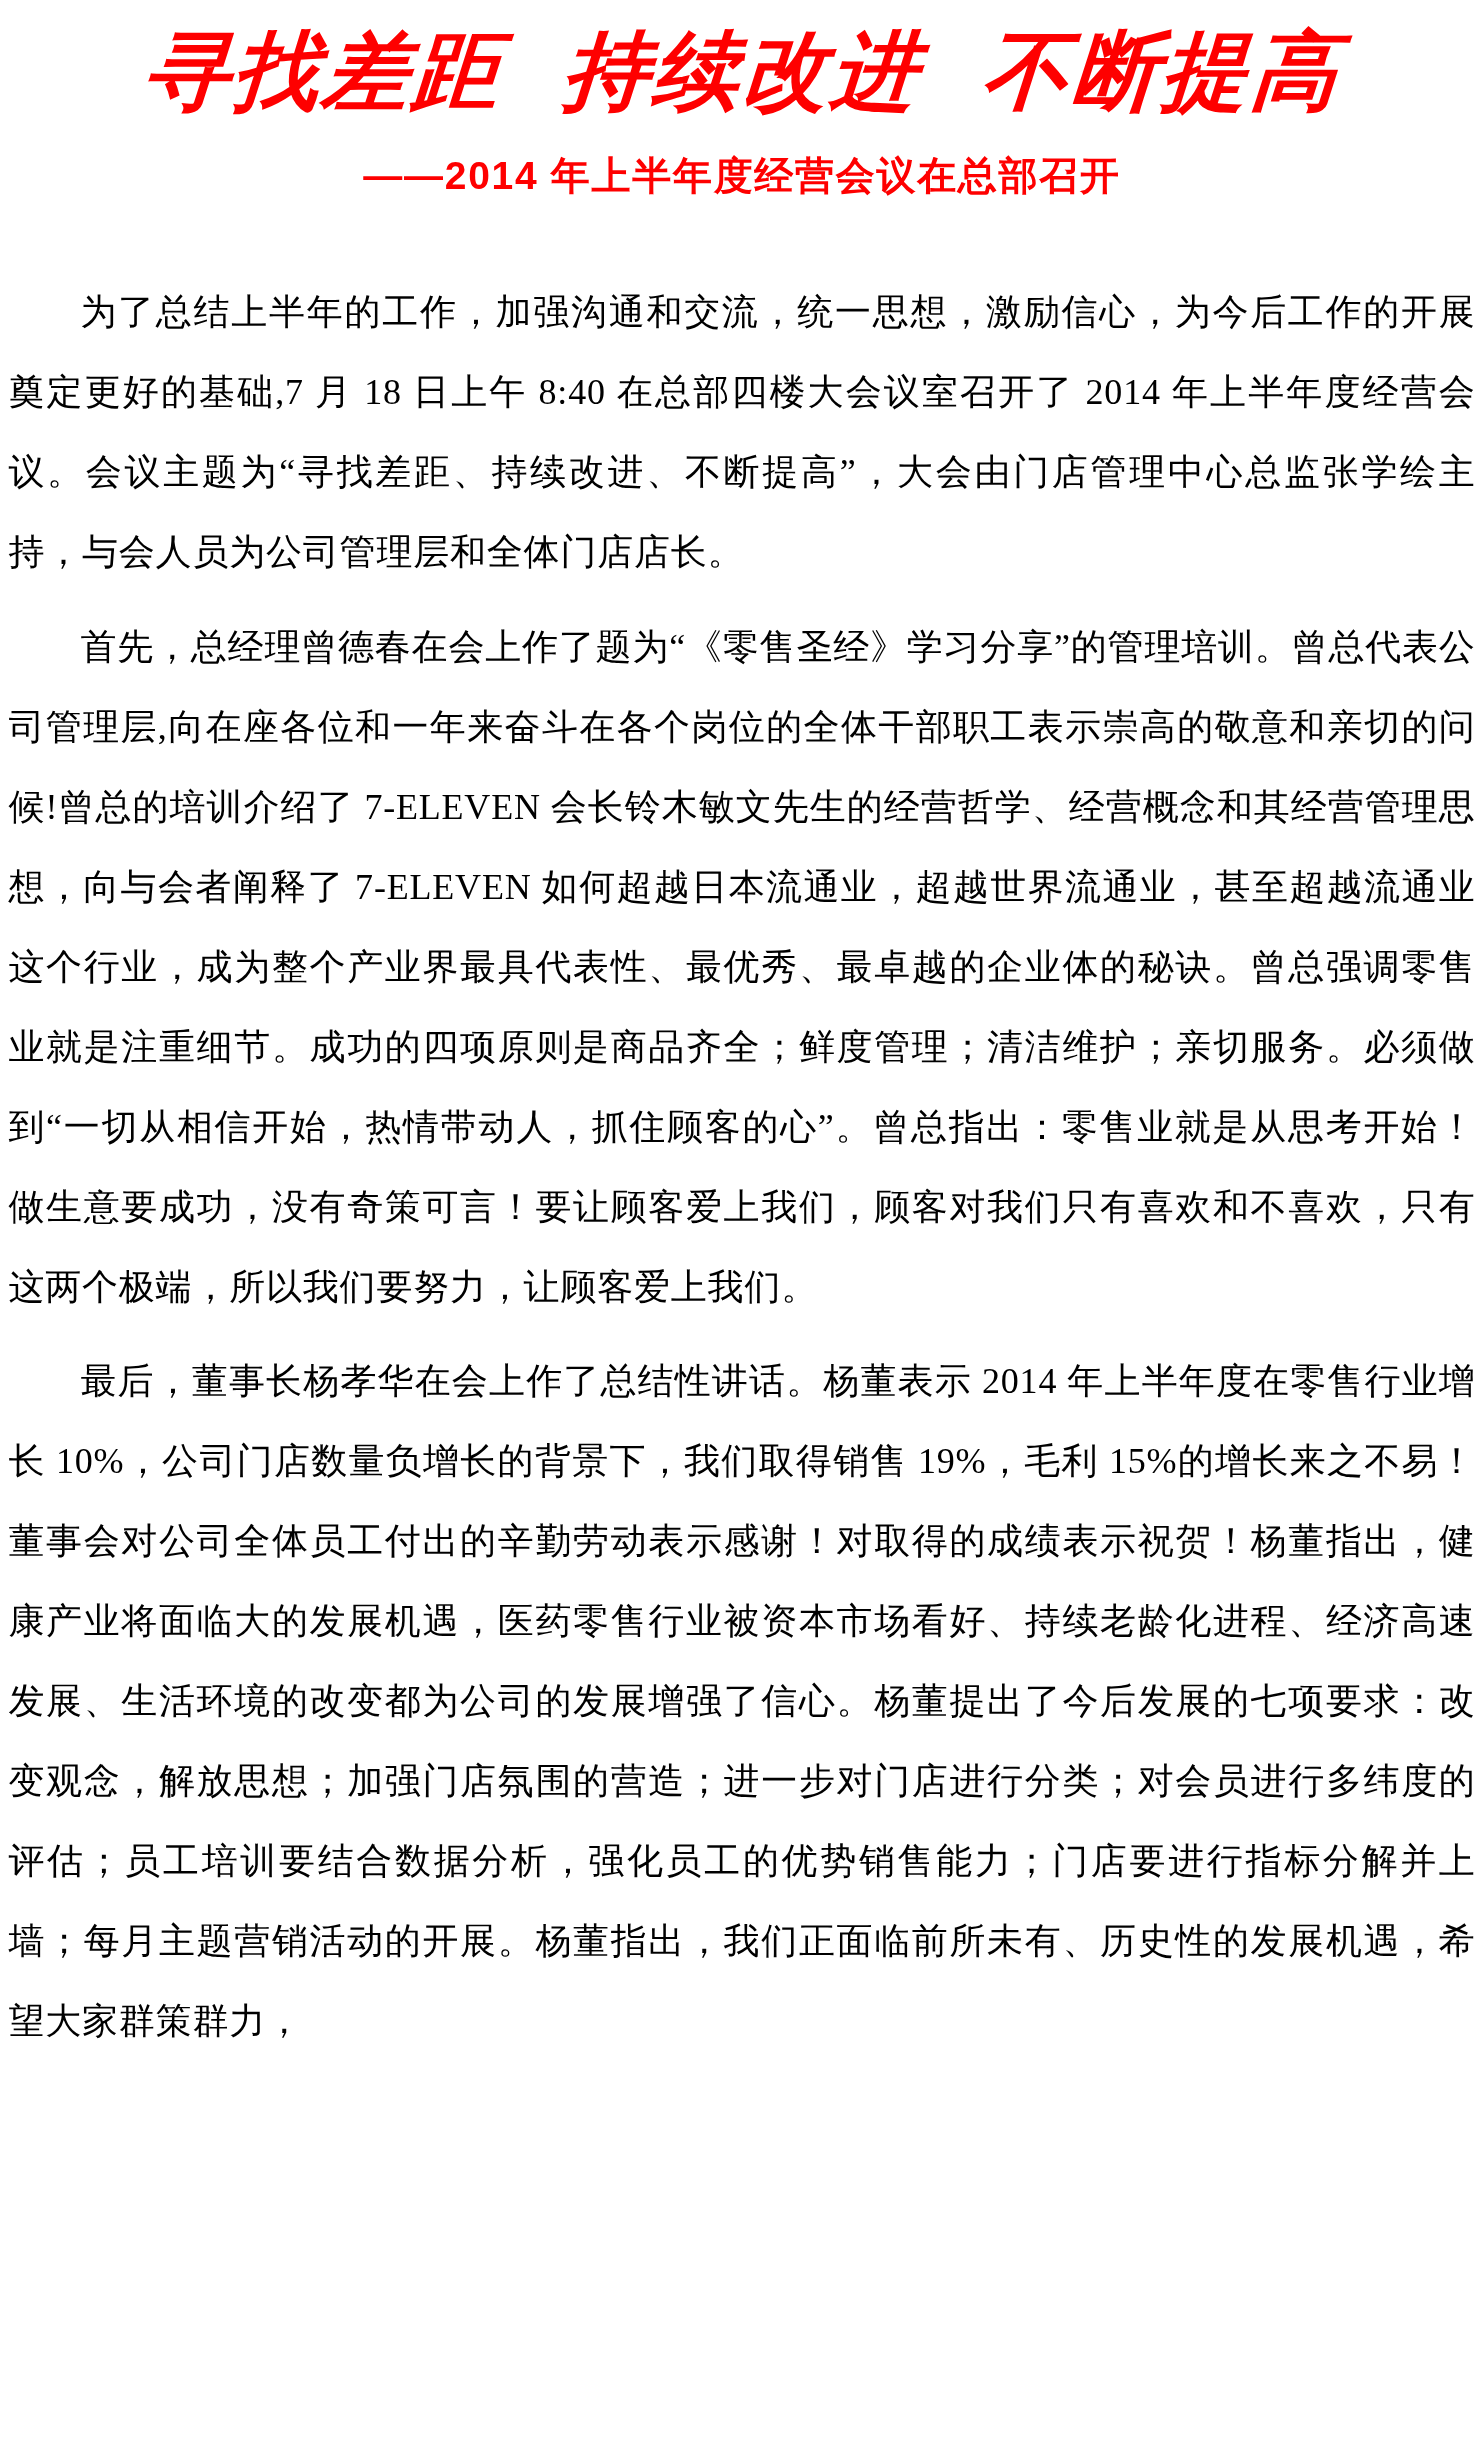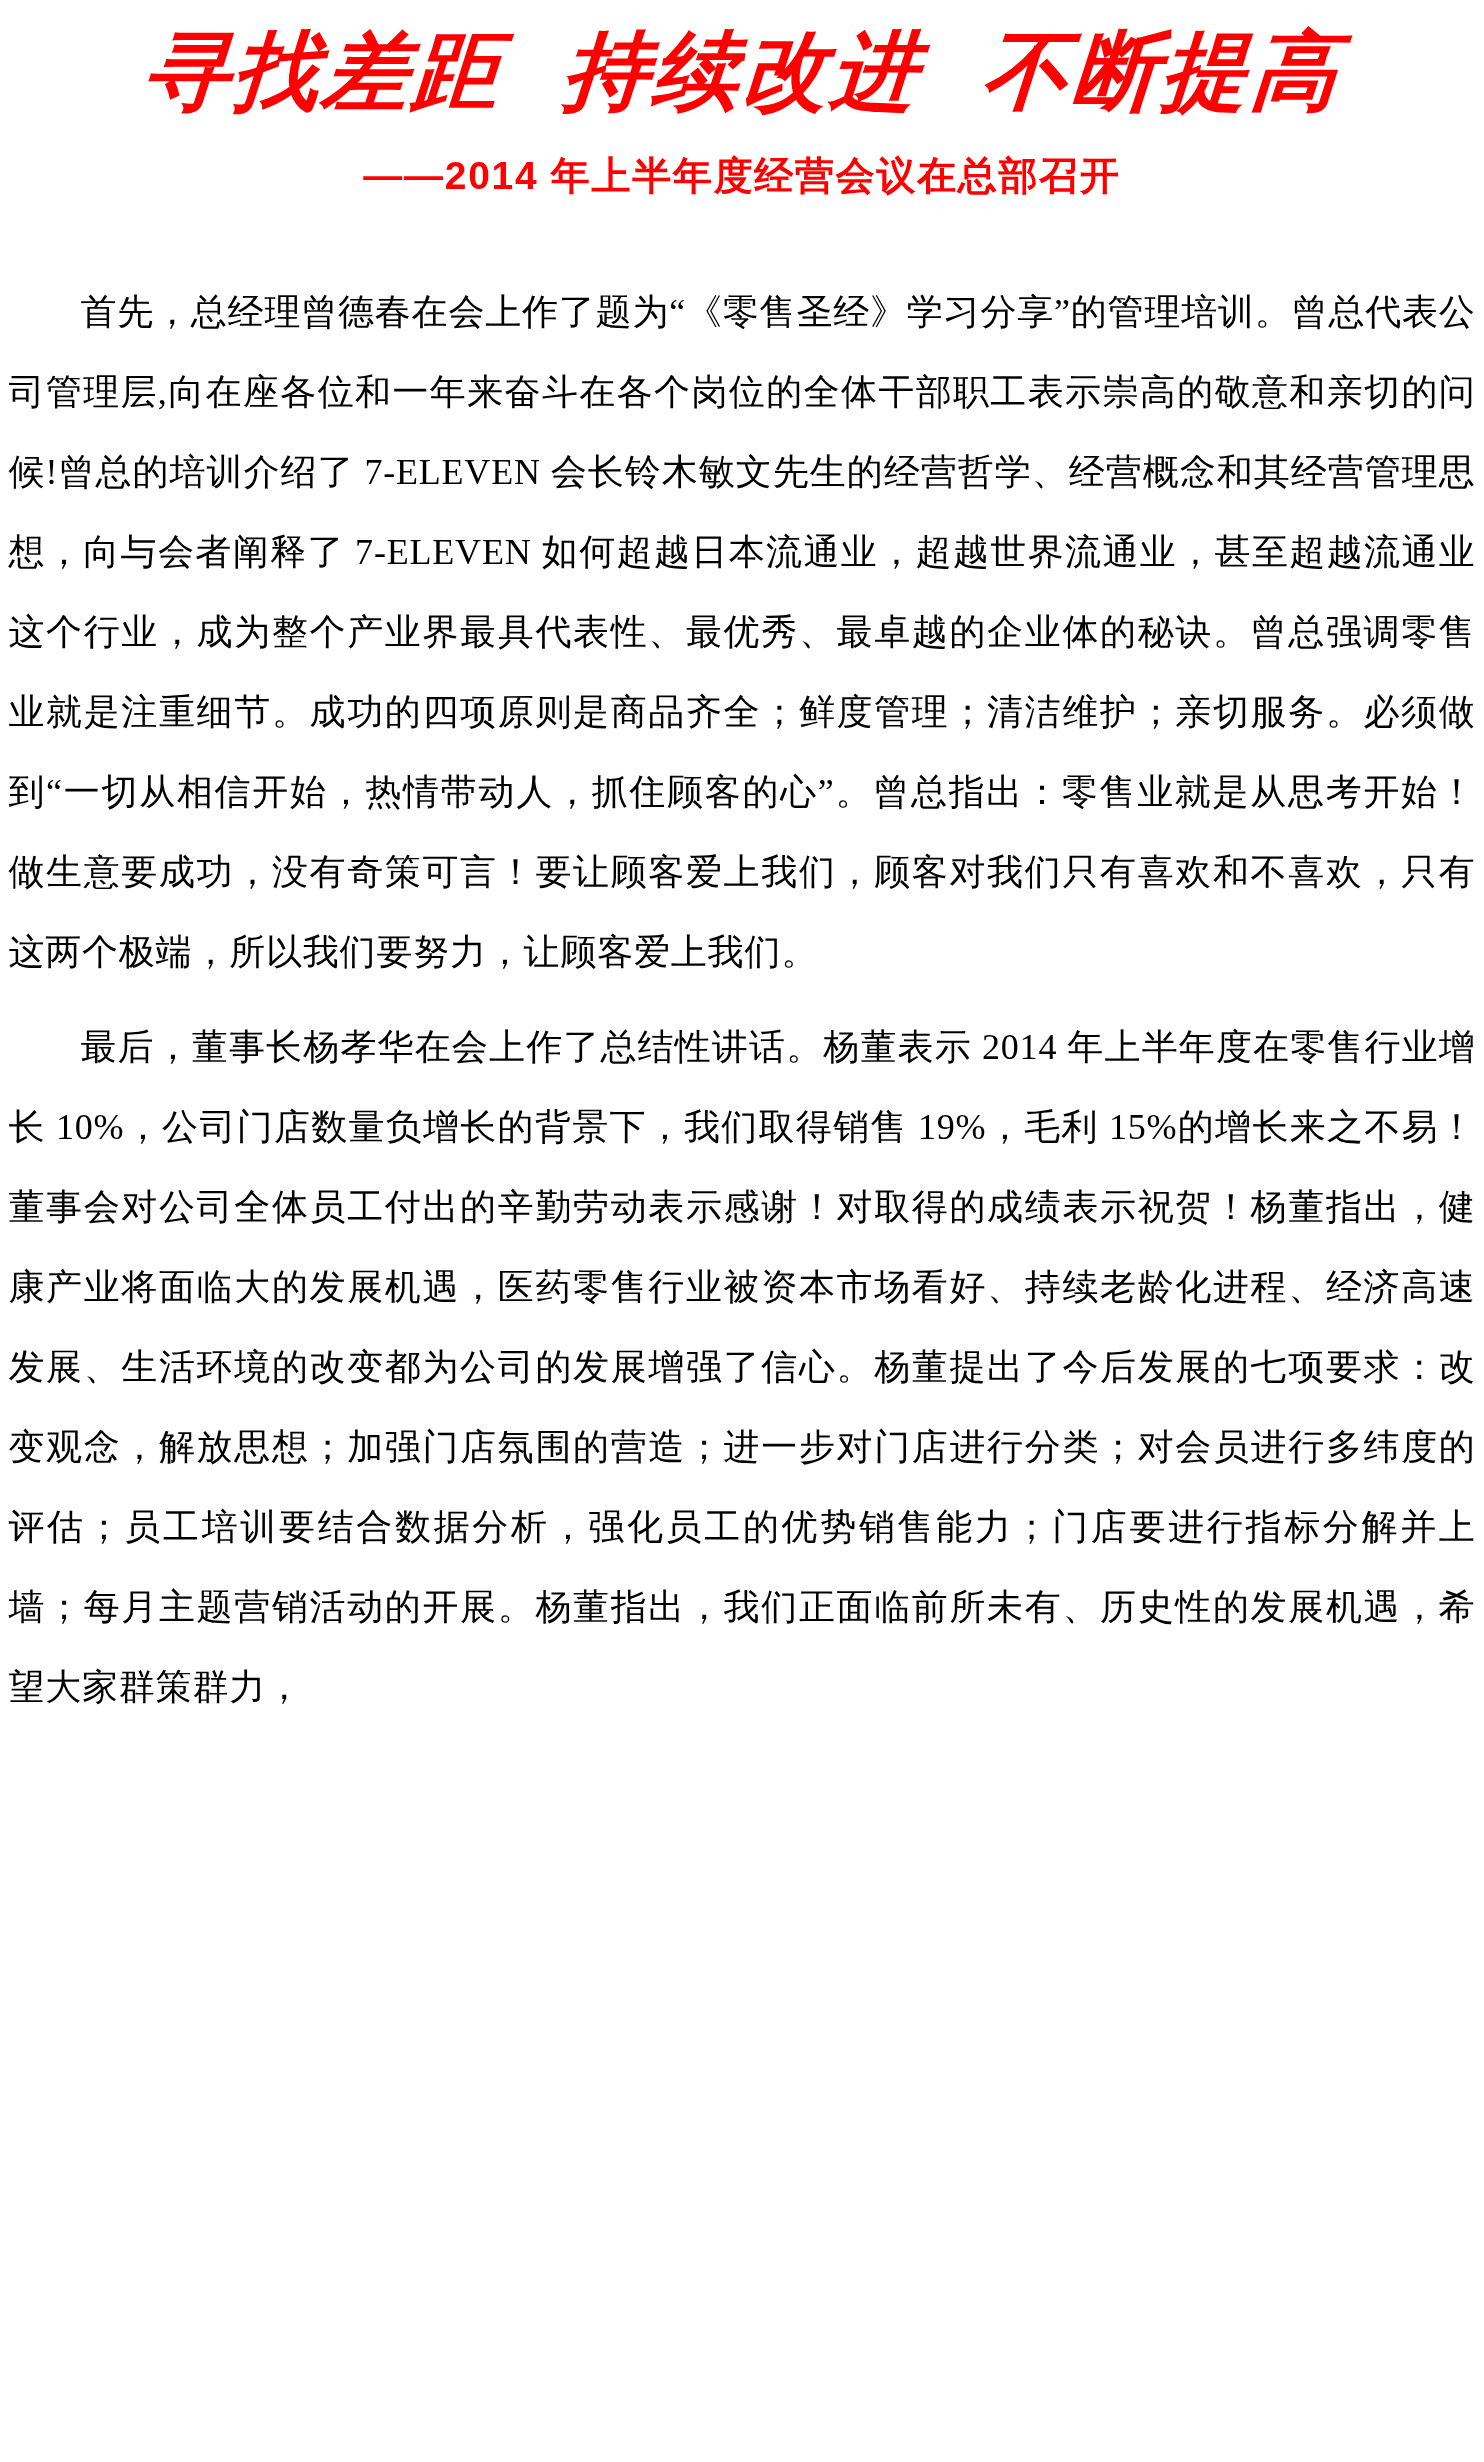--- a/index.html
+++ b/index.html
@@ -63,18 +63,19 @@
 
 <div class="page">
 
   <div class="title-line" style="color: rgb(254, 0, 0);">
     <span class="title-part">寻找差距</span><span class="title-gap"></span><span class="title-part">持续改进</span><span class="title-gap"></span><span class="title-part">不断提高</span>
   </div>
 
   <div class="subtitle-line" style="color: rgb(254, 0, 0);">——2014 年上半年度经营会议在总部召开</div>
 
   <div class="content">
+    <p class="para">为了总结上半年的工作，加强沟通和交流，统一思想，激励信心，为今后工作的开展奠定更好的基础,7 月 18 日上午 8:40 在总部四楼大会议室召开了 2014 年上半年度经营会议。会议主题为“寻找差距、持续改进、不断提高”，大会由门店管理中心总监张学绘主持，与会人员为公司管理层和全体门店店长。</p>
     <p class="para">首先，总经理曾德春在会上作了题为“《零售圣经》学习分享”的管理培训。曾总代表公司管理层,向在座各位和一年来奋斗在各个岗位的全体干部职工表示崇高的敬意和亲切的问候!曾总的培训介绍了 7-ELEVEN 会长铃木敏文先生的经营哲学、经营概念和其经营管理思想，向与会者阐释了 7-ELEVEN 如何超越日本流通业，超越世界流通业，甚至超越流通业这个行业，成为整个产业界最具代表性、最优秀、最卓越的企业体的秘诀。曾总强调零售业就是注重细节。成功的四项原则是商品齐全；鲜度管理；清洁维护；亲切服务。必须做到“一切从相信开始，热情带动人，抓住顾客的心”。曾总指出：零售业就是从思考开始！做生意要成功，没有奇策可言！要让顾客爱上我们，顾客对我们只有喜欢和不喜欢，只有这两个极端，所以我们要努力，让顾客爱上我们。</p>
     <p class="para">最后，董事长杨孝华在会上作了总结性讲话。杨董表示 2014 年上半年度在零售行业增长 10%，公司门店数量负增长的背景下，我们取得销售 19%，毛利 15%的增长来之不易！董事会对公司全体员工付出的辛勤劳动表示感谢！对取得的成绩表示祝贺！杨董指出，健康产业将面临大的发展机遇，医药零售行业被资本市场看好、持续老龄化进程、经济高速发展、生活环境的改变都为公司的发展增强了信心。杨董提出了今后发展的七项要求：改变观念，解放思想；加强门店氛围的营造；进一步对门店进行分类；对会员进行多纬度的评估；员工培训要结合数据分析，强化员工的优势销售能力；门店要进行指标分解并上墙；每月主题营销活动的开展。杨董指出，我们正面临前所未有、历史性的发展机遇，希望大家群策群力，</p>
   </div>
 
 </div>
 
 
 </body></html>

